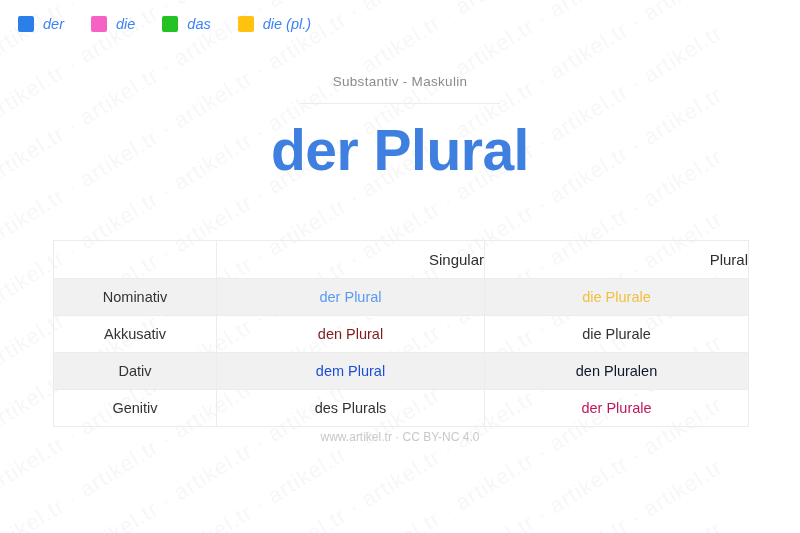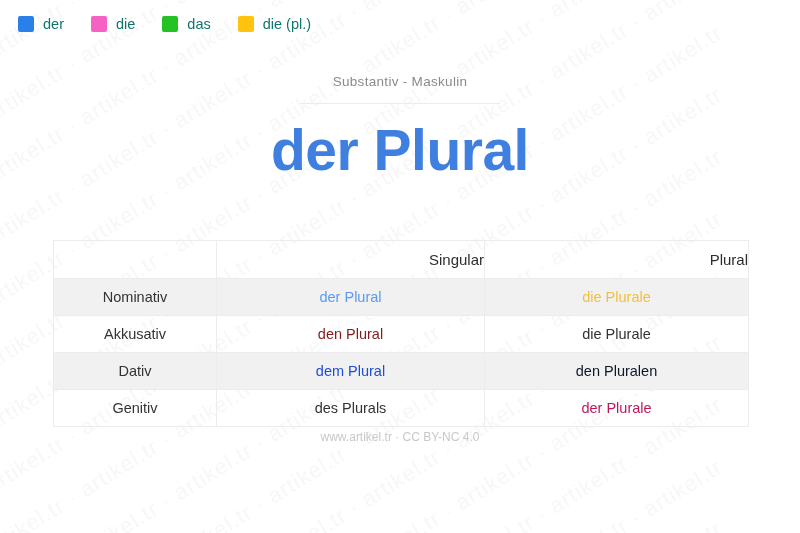--- a/index.html
+++ b/index.html
@@ -55,22 +55,23 @@
   }
   .swatch {
     width: 16px;
     height: 16px;
     border-radius: 2px;
     display: inline-block;
     margin-right: 9px;
   }
   .legend-label {
     font-size: 14.5px;
-    color: #0f766e;
+    color: #3b82f6;
     font-family: "Liberation Sans", sans-serif;
+    font-style: italic;
   }
 
   
   .center-wrap {
     position: absolute;
     left: 0;
     top: 0;
     width: 800px;
     z-index: 5;
   }

